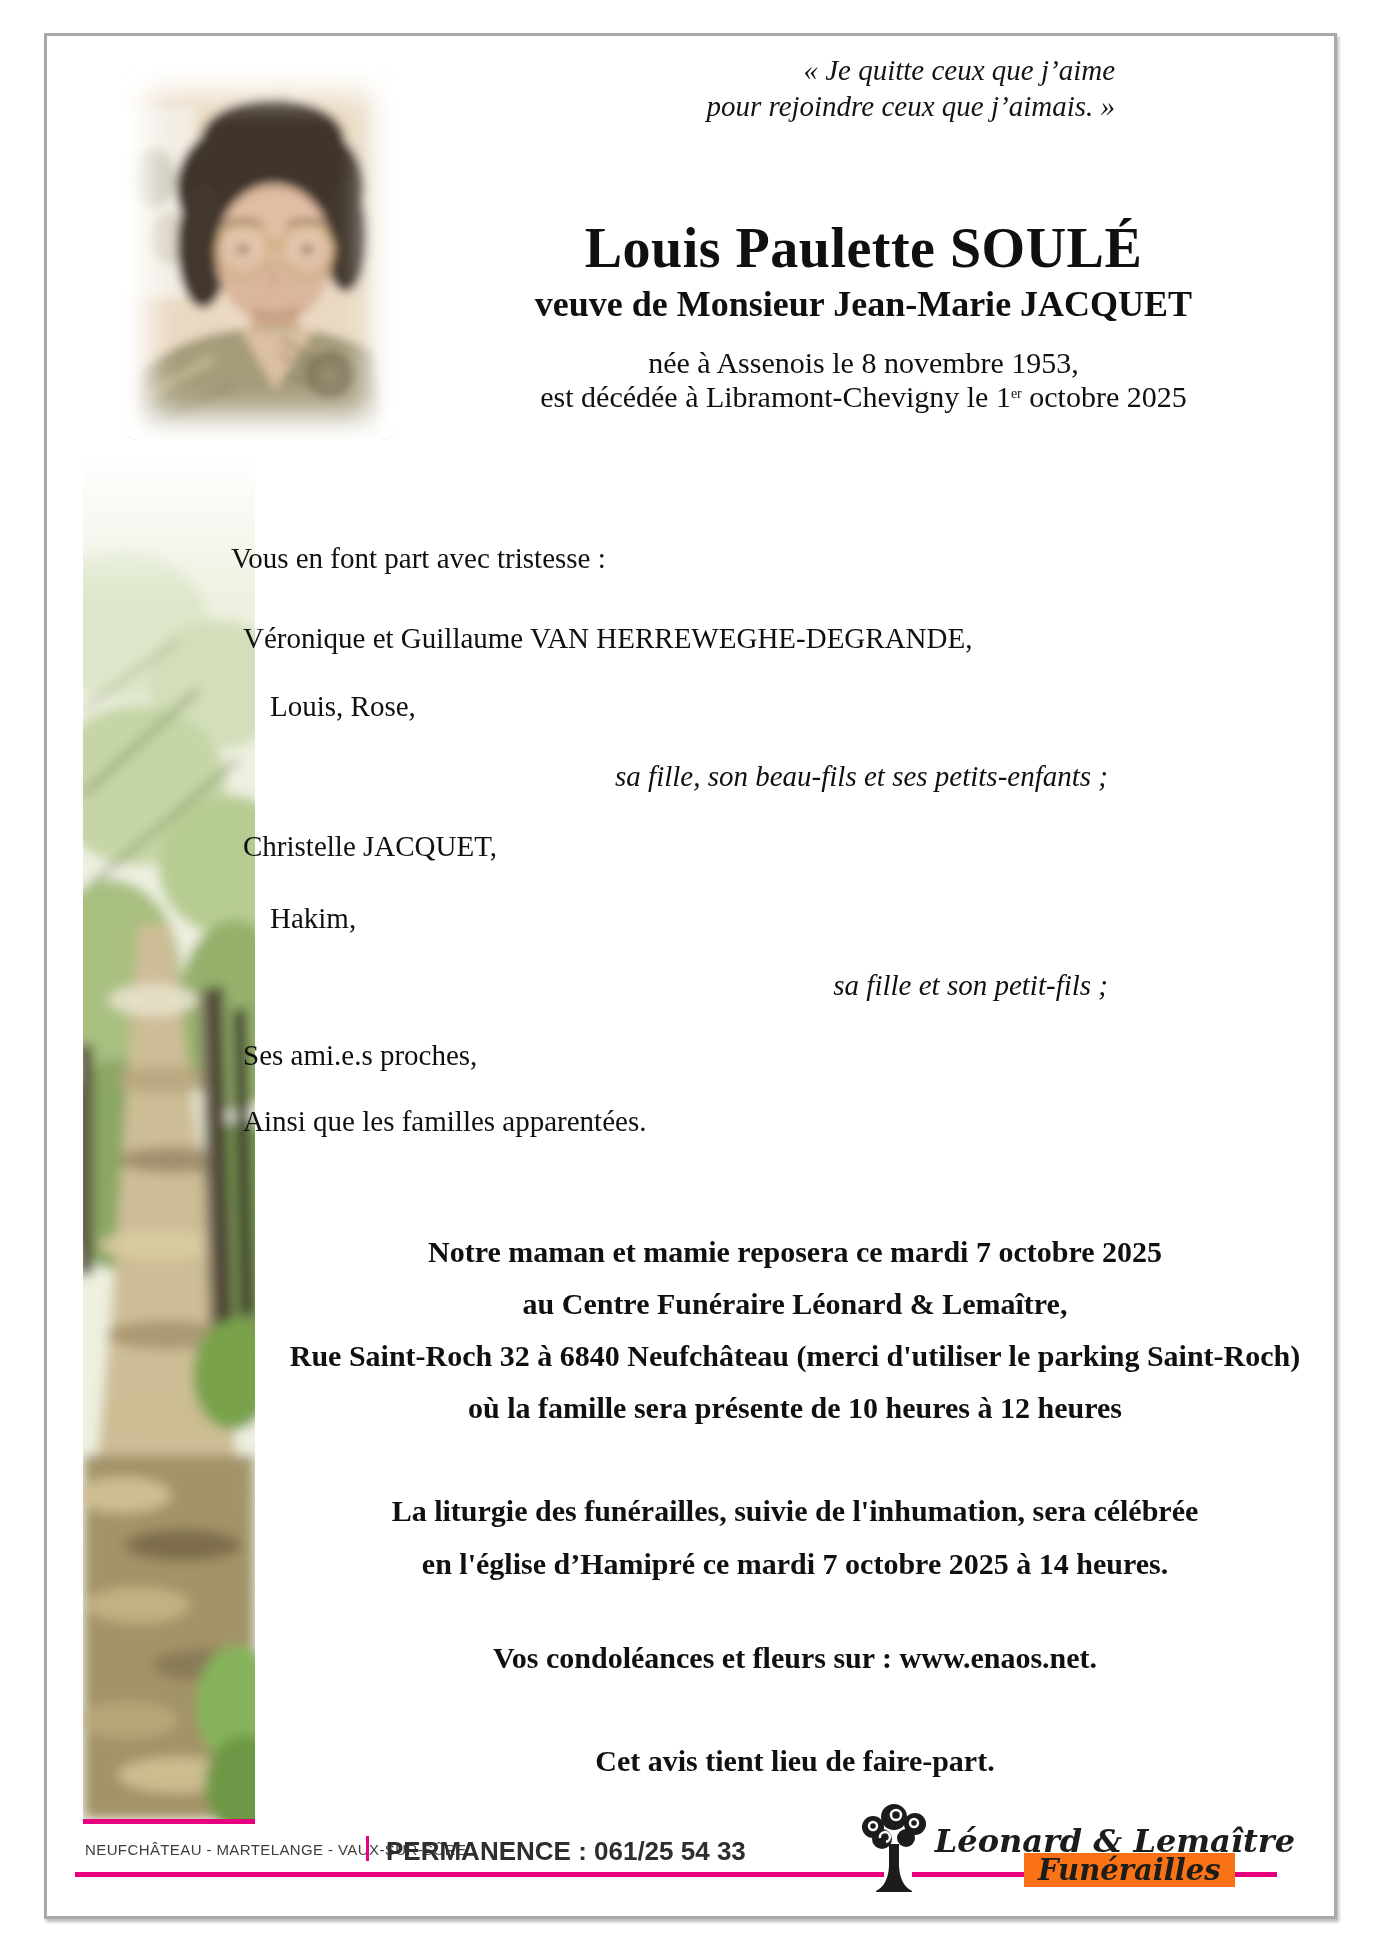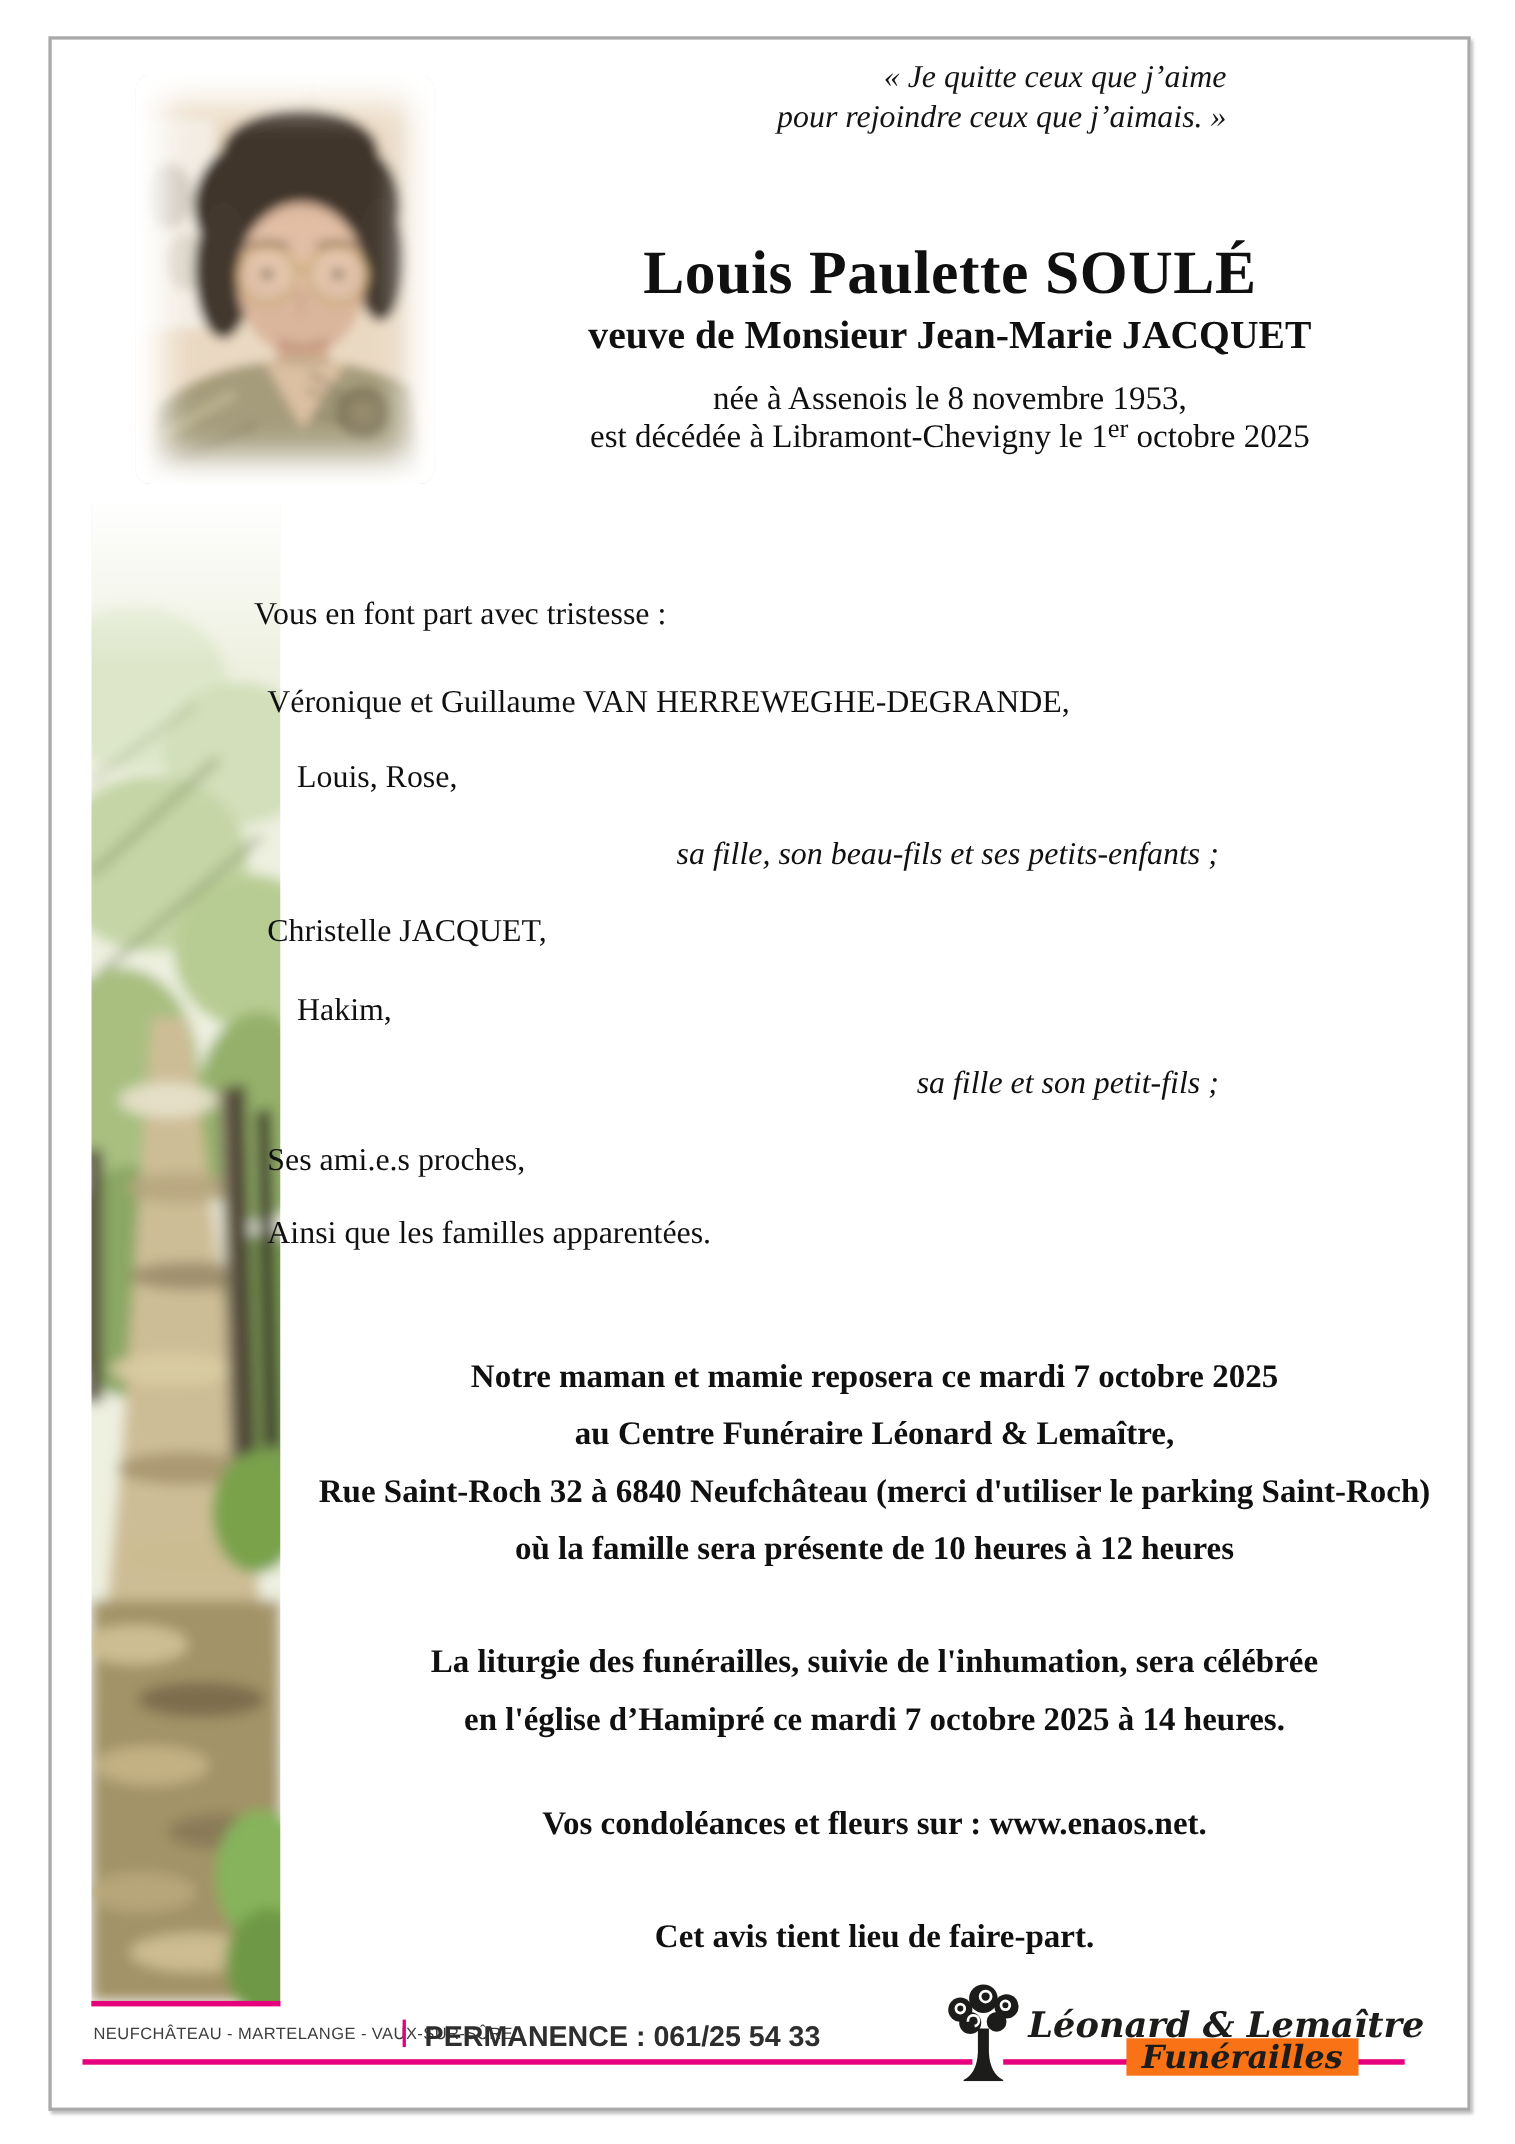--- a/index.html
+++ b/index.html
@@ -25,21 +25,21 @@
   .portrait svg { display:block; }
   .portrait-fade {
     position:absolute; inset:0; border-radius:14px;
     box-shadow: inset 0 0 30px 26px #ffffff;
   }
   
   .title-block { position:absolute; left:390px; right:40px; top:212px; text-align:center; }
   .title-block h1 { margin:0; font-size:56px; line-height:72px; font-weight:bold; letter-spacing:0.5px; }
   .subtitle { font-size:36px; line-height:40px; font-weight:bold; }
   .dates { margin-top:22px; font-size:30px; line-height:34px; }
-  .dates sup { font-size:24px; line-height:0; vertical-align:9px;margin-top:40px; }
+  .dates sup { font-size:14px; line-height:0; vertical-align:9px;margin-top:40px; }
   
   .strip { position:absolute; left:83px; top:455px; width:172px; height:1364px; overflow:hidden; }
   .strip-underline { position:absolute; left:83px; top:1819px; width:172px; height:5px; background:var(--accent); }
   
   .bp { position:absolute; font-size:29px; line-height:33px; white-space:nowrap; }
   .p-intro   { left:231px; top:513px; }
   .p-fam1    { left:243px; top:593px; }
   .p-fam1c   { left:270px; top:661px; }
   .p-rel1    { right:269px; top:731px; font-style:italic; }
   .p-fam2    { left:243px; top:801px; }

